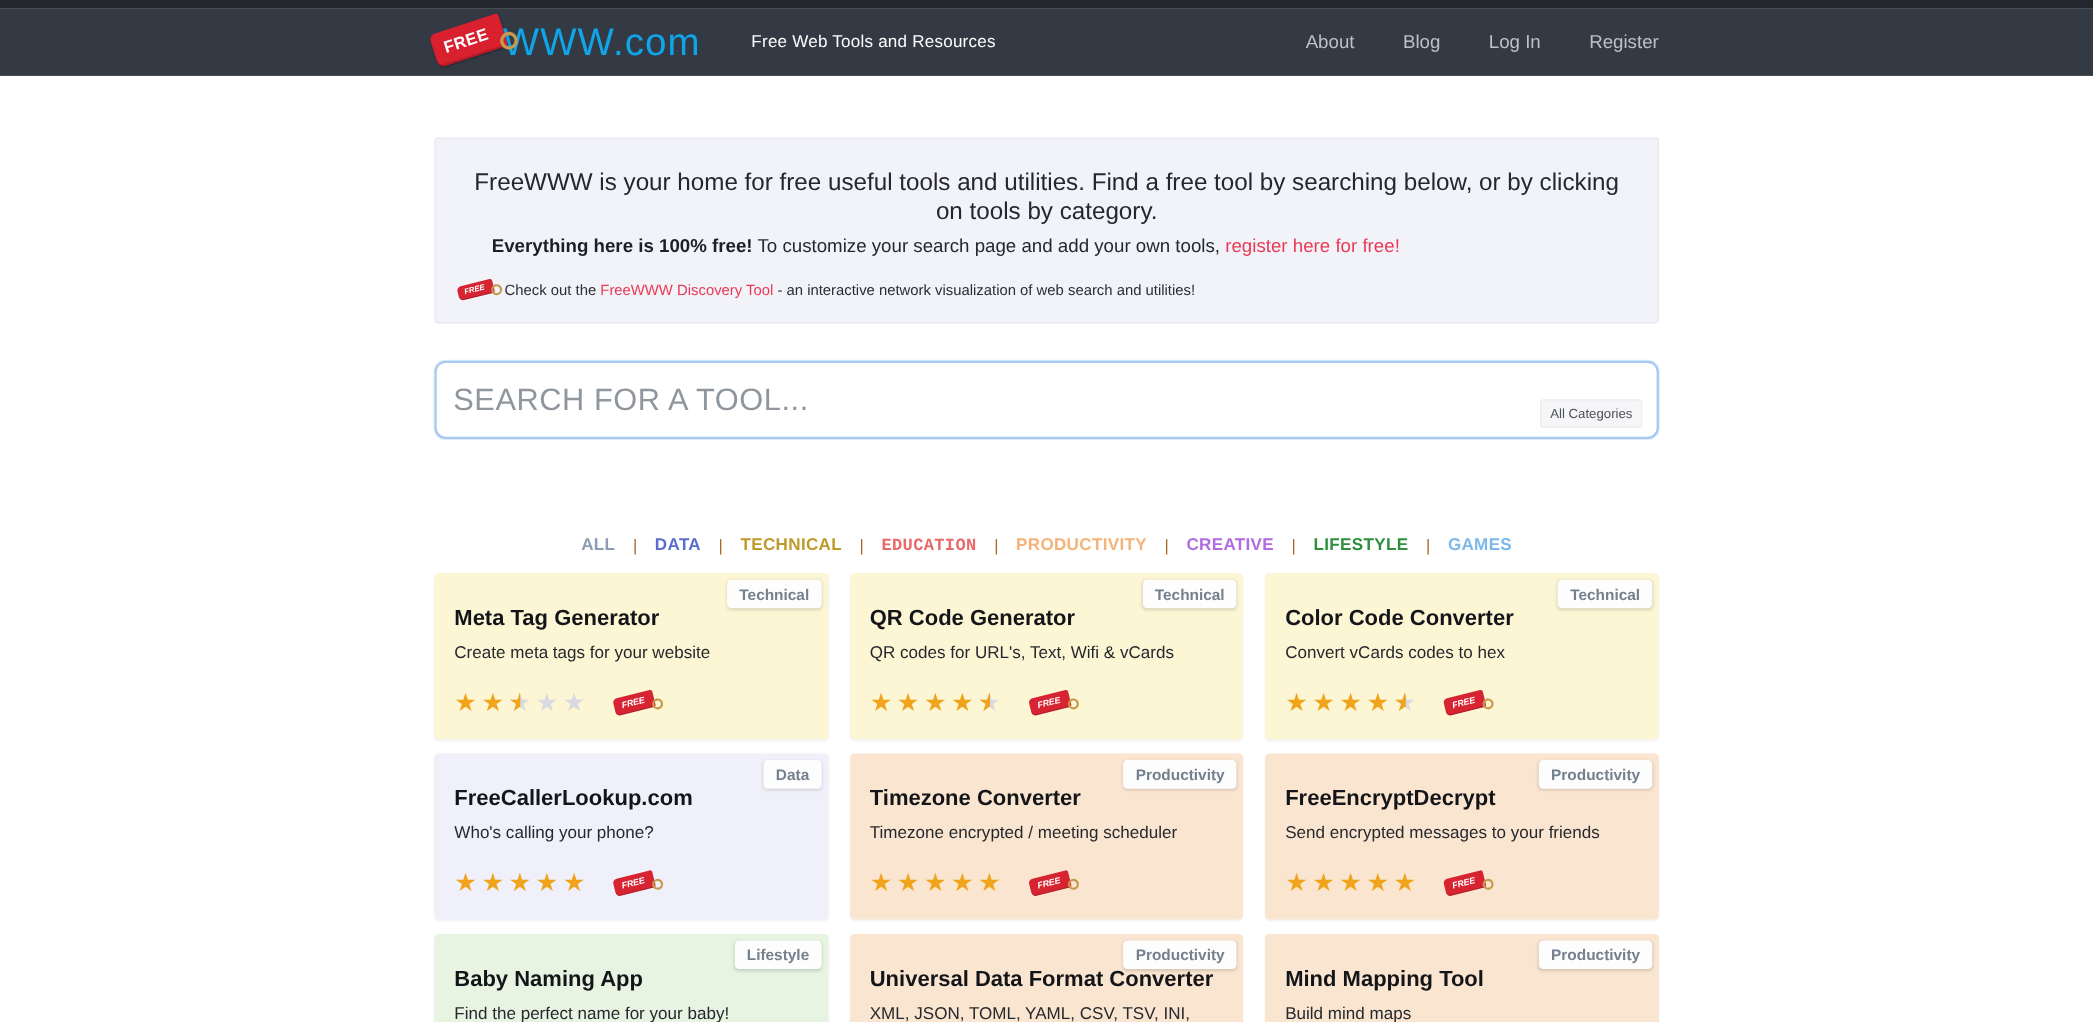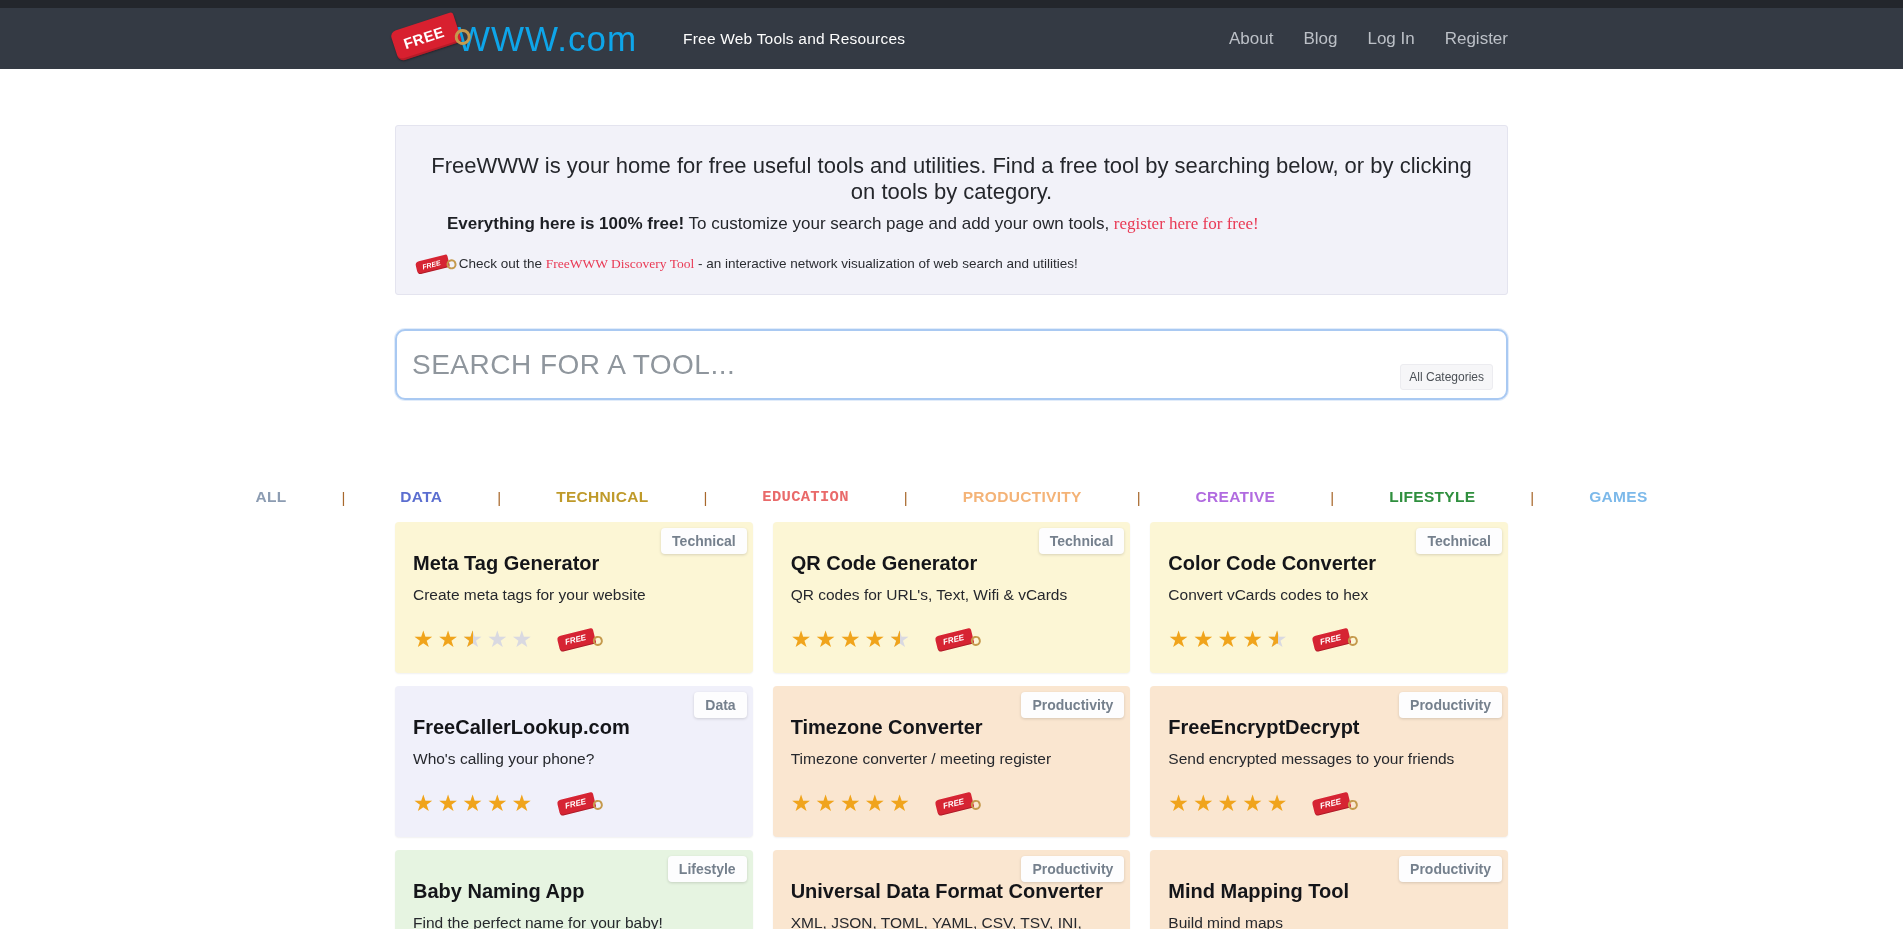--- a/index.html
+++ b/index.html
@@ -26,36 +26,36 @@
     transform:rotate(-18deg) translateY(-7px);
     box-shadow:inset 0 -2px 0 rgba(0,0,0,.15), 0 1px 2px rgba(0,0,0,.35);
     z-index:2;
   }
   .logo-tag::after {
     content:""; position:absolute; right:-10px; bottom:-4px;
     width:10px; height:10px; border:3px solid #c59a4d; border-radius:50%;
   }
   .logo-brand { color:#0ea5e9; font-size:35px; letter-spacing:1px; margin-left:-4px; }
   .tagline { color:#fdfdfd; font-size:15.5px; margin-left:46px; letter-spacing:0.2px; }
-  .nav { margin-left:auto; display:flex; gap:30px; }
+  .nav { margin-left:auto; display:flex; gap:44px; }
   .nav a { color:#bcc0c7; font-size:17px; text-decoration:none; cursor:pointer; }
 
   
   .container { width:1113px; margin:0 auto; }
 
   
   .intro {
     margin-top:56px; background:#f2f2f9;
     border:1px solid #e4e4ef; border-radius:3px;
     padding:27px 20px 22px 20px;
   }
   .intro-line1 { font-size:22px; color:#25272c;text-align:center; }
   .intro-line2 { font-size:17px; color:#25272c; margin-top:9px; }
   .intro-line2 b { font-weight:700; color:#1d1f24;margin-left:31px; }
-  .link-red { color:#e93a55; text-decoration:none; cursor:pointer;font-family:Liberation Serif, serif; }
+  .link-red { color:#e93a55; text-decoration:none; cursor:pointer; }
   .intro-line3 { margin-top:22px; font-size:13.5px; color:#2b2d32; display:flex; align-items:center; }
   .intro-line3 .txt { margin-left:10px; }
 
   
   .free-tag {
     position:relative; display:inline-block;
     background:#d62433; color:#fff;
     font-size:7px; font-weight:700; font-style:italic;
     padding:3px 8px 3px 6px; line-height:1;
     border-radius:4px 2px 2px 4px;
@@ -81,21 +81,21 @@
   }
   .search-input::placeholder { color:#8f969d; opacity:1; letter-spacing:0.5px; }
   .category-chip {
     position:absolute; right:13px; bottom:8px;
     background:#f6f6f8; color:#4b5056;
     font-size:12px; padding:5px 8px; border-radius:3px; cursor:pointer;
     border:1px solid #ececf0;
   }
 
   
-  .tabs { margin-top:88px; display:flex; justify-content:center; align-items:center;gap:39px; }
+  .tabs { margin-top:88px; display:flex; justify-content:center; align-items:center; }
   .tab { font-size:15.5px; font-weight:600; letter-spacing:0.3px; cursor:pointer; padding:0 2px; }
   .tab-sep { color:#a8682c; font-size:15px; margin:0 14px; font-weight:400; }
 
   
   .cards {
     margin-top:16px;
     display:grid; grid-template-columns:repeat(3, 1fr);
     column-gap:20px; row-gap:13px;
     grid-auto-rows:151px;
   }
@@ -241,21 +241,21 @@
               <span class="star full">★</span>
               <span class="star full">★</span>
             </span>
       <span class="free-tag">FREE</span>
     </div>
   </div>
 
   <div class="card" style="background: rgb(250, 230, 208);">
     <span class="badge">Productivity</span>
     <div class="card-title">Timezone Converter</div>
-    <div class="card-desc">Timezone converter / meeting register</div>
+    <div class="card-desc">Timezone encrypted / meeting scheduler</div>
     <div class="card-bottom">
       <span class="stars">
               <span class="star full">★</span>
               <span class="star full">★</span>
               <span class="star full">★</span>
               <span class="star full">★</span>
               <span class="star full">★</span>
             </span>
       <span class="free-tag">FREE</span>
     </div>

